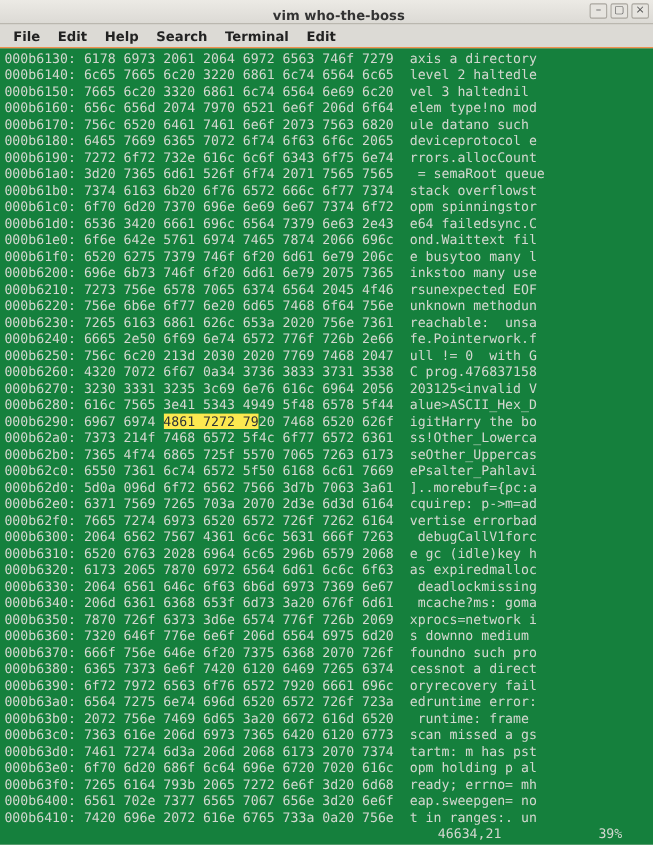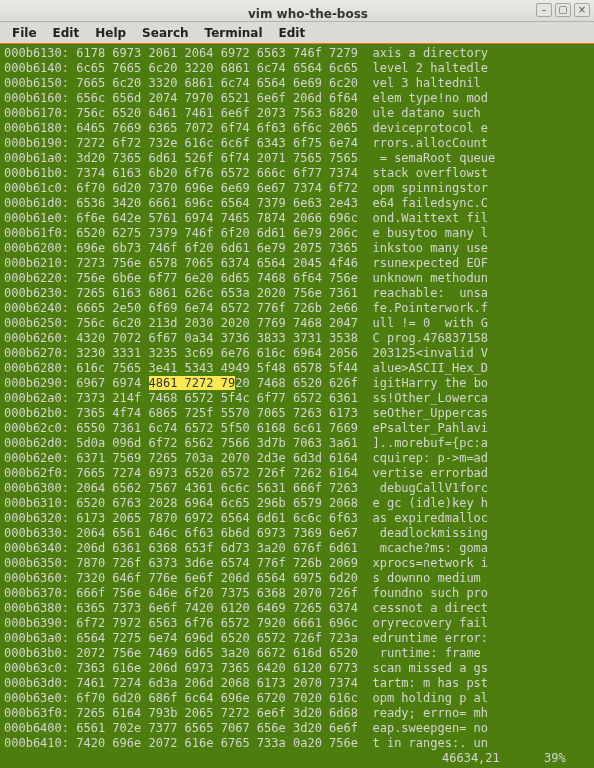--- a/index.html
+++ b/index.html
@@ -46,21 +46,21 @@
       align-items: center;
       padding: 0 4px;
       font-size: 12px;
       color: #222;
       border-bottom: 1px solid #f97316;
       font-weight: bold;
     }
     .menubar .mitem { padding: 2px 8px; cursor: default; }
     .terminal {
       flex: 1;
-      background: #4d7c0f;
+      background: #15803d;
       color: #d3d7cf;
       font-family: "DejaVu Sans Mono", "Liberation Mono", monospace;
       font-size: 12px;
       line-height: 15px;
       padding: 2px 4px 2px 4px;
       white-space: pre;
       overflow: hidden;
       letter-spacing: 0;
     }
     .row { display: block; height: 15px; }
@@ -69,20 +69,21 @@
     .asc { color: #d3d7cf; }
     .hl {
       background: #fce94f;
       color: #2e3436;
       margin-top: 36px;
     }
     .status-row {
       display: flex;
       height: 15px;
       align-items: center;
+      gap: 44px;
     }
     .status-left { flex: 1; }
     .status-pos { min-width: 110px; text-align: left; padding-left: 8px; }
     .status-pct { min-width: 46px; text-align: left; padding-right: 4px; }
   </style>
 </head>
 <body>
 
 <div class="titlebar">
   <span class="title">vim who-the-boss</span>

